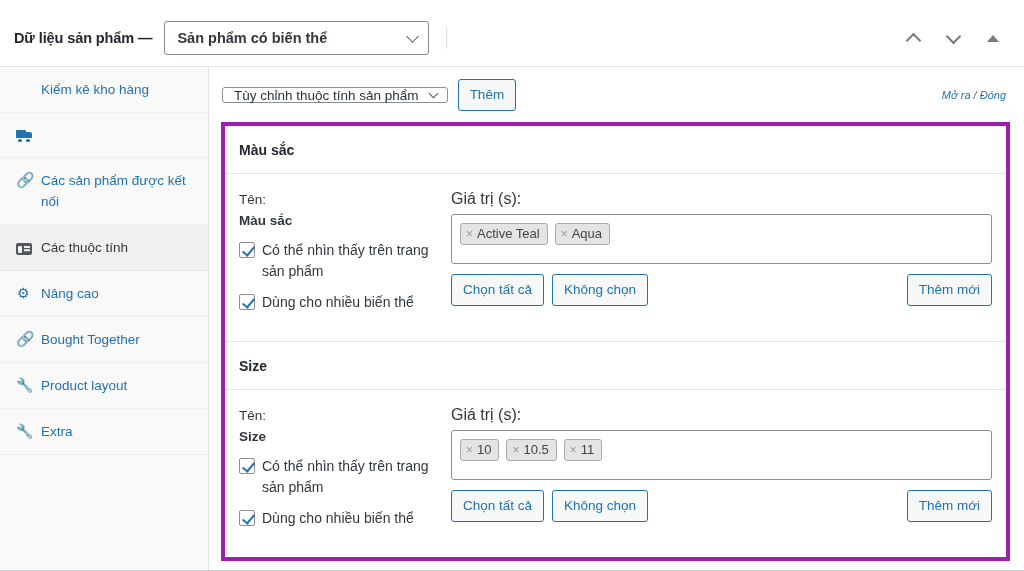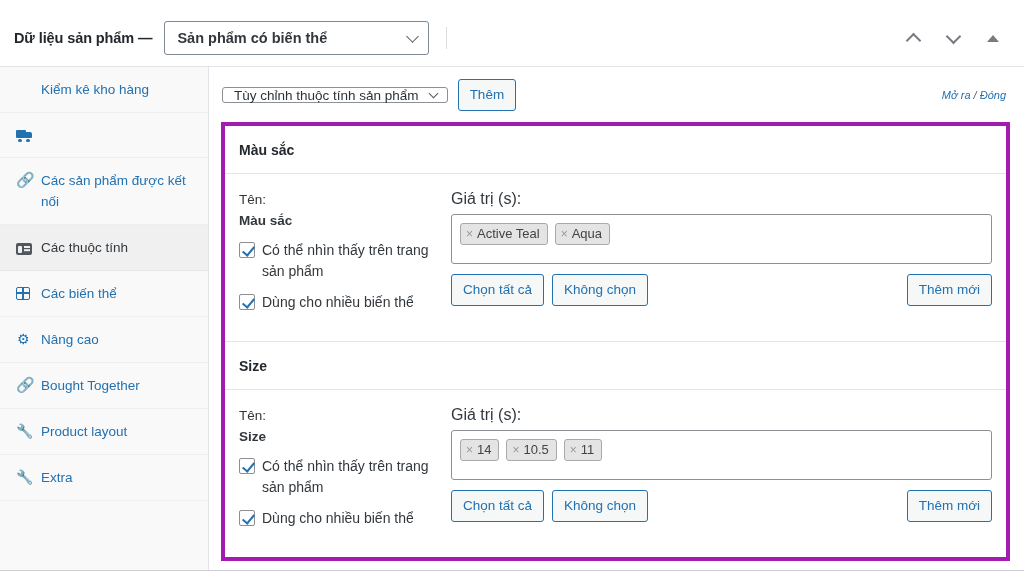--- a/index.html
+++ b/index.html
@@ -395,26 +395,20 @@
         <span class="tab-label">Các sản phẩm được kết nối</span>
       </div>
 
       <div class="tab-item active">
         <span class="tab-icon">
             <span class="ic-attr"></span>
           </span>
         <span class="tab-label">Các thuộc tính</span>
       </div>
 
-      <div class="tab-item">
-        <span class="tab-icon">
-            <span class="ic-grid"></span>
-          </span>
-        <span class="tab-label">Các biến thể</span>
-      </div>
 
       <div class="tab-item">
         <span class="tab-icon">
             <span class="ic-gear">⚙</span>
           </span>
         <span class="tab-label">Nâng cao</span>
       </div>
 
       <div class="tab-item">
         <span class="tab-icon">
@@ -518,21 +512,21 @@
                 <span>Dùng cho nhiều biến thể</span>
               </div>
             </div>
 
             <div class="attr-right">
               <div class="val-label">Giá trị (s):</div>
 
               <div class="chip-field">
                 <span class="chip">
                   <span class="x">×</span>
-                  <span>14</span>
+                  <span>10</span>
                 </span>
                 <span class="chip">
                   <span class="x">×</span>
                   <span>10.5</span>
                 </span>
                 <span class="chip">
                   <span class="x">×</span>
                   <span>11</span>
                 </span>
               </div>

